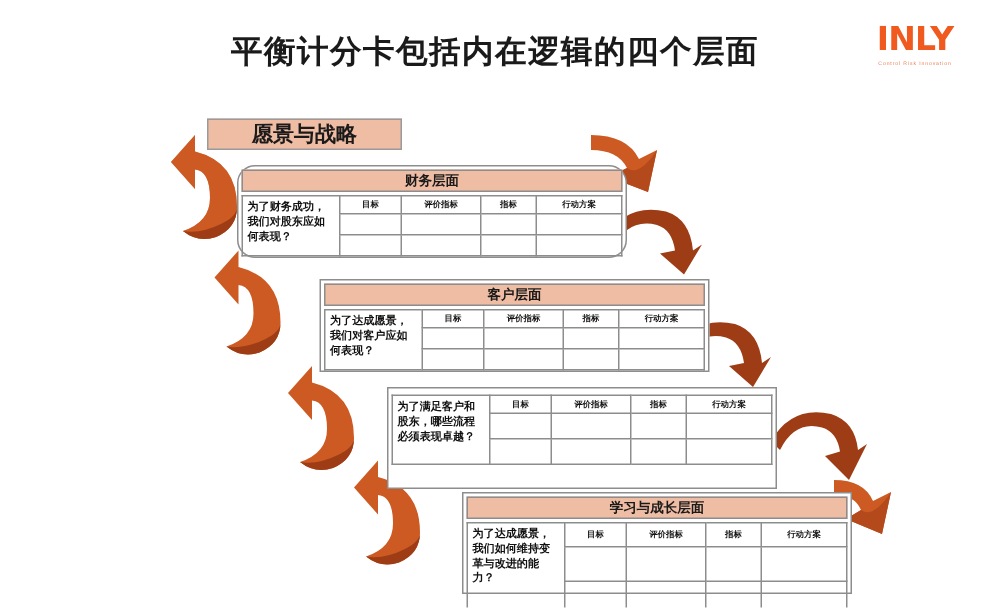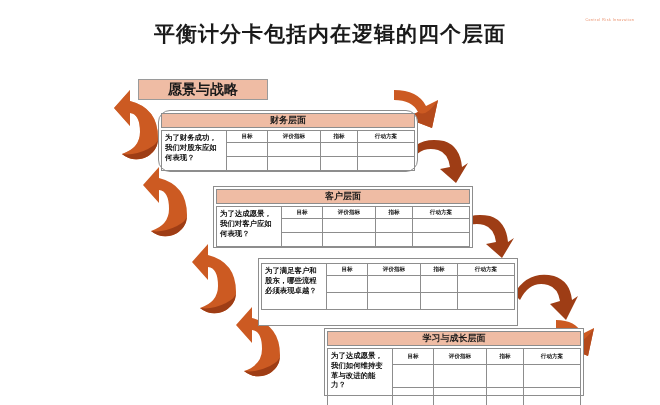--- a/index.html
+++ b/index.html
@@ -63,20 +63,21 @@
   .arrow svg{display:block;overflow:visible;}
 </style>
 </head>
 <body>
 
 <div class="stage">
 
   <div class="page-title">平衡计分卡包括内在逻辑的四个层面</div>
 
   <div class="logo">
+    <div class="logo-mark">INLY</div>
     <div class="logo-sub">Control  Risk  Innovation</div>
   </div>
 
   <div class="arrow" style="left:96px;top:86px;">
     <svg width="72" height="82" viewBox="0 0 72 82">
       <path d="M18 22 L34 4 L34 15 Q62 22 62 52 Q62 66 48 72 Q36 76 26 68 Q44 62 44 46 Q44 28 34 27 L34 40 Z" fill="#C8562099"></path>
       <path d="M18 22 L34 4 L34 15 Q62 22 62 52 Q62 66 48 72 Q36 76 26 68 Q44 62 44 46 Q44 28 34 27 L34 40 Z" fill="#CC5A22"></path>
       <path d="M26 68 Q36 76 48 72 Q62 66 62 52 Q62 58 52 63 Q38 70 26 68 Z" fill="#9E3D15"></path>
     </svg>
   </div>
@@ -215,21 +216,21 @@
           <td class="empty" style="height:16px;"></td>
               <td class="empty" style="height:16px;"></td>
           <td class="empty" style="height:16px;"></td>
               <td class="empty" style="height:16px;"></td>
         </tr>
       </tbody>
         </table>
     </div>
   </div>
 
-  <div class="block" style="left:324px;top:328px;width:260px;height:68px;">
+  <div class="block" style="left:308px;top:328px;width:260px;height:68px;">
     <div class="block-title">学习与成长层面</div>
     <div class="block-body">
       <div class="question" style="width:70px;height:63px;">为了达成愿景，我们如何维持变革与改进的能力？</div>
       <table class="grid" style="width:184px;">
         <tbody>
             <tr>
           <td class="hd" style="width:40px;">目标</td>
           <td class="hd" style="width:52px;">评价指标</td>
           <td class="hd" style="width:36px;">指标</td>
           <td class="hd" style="width:56px;">行动方案</td>

